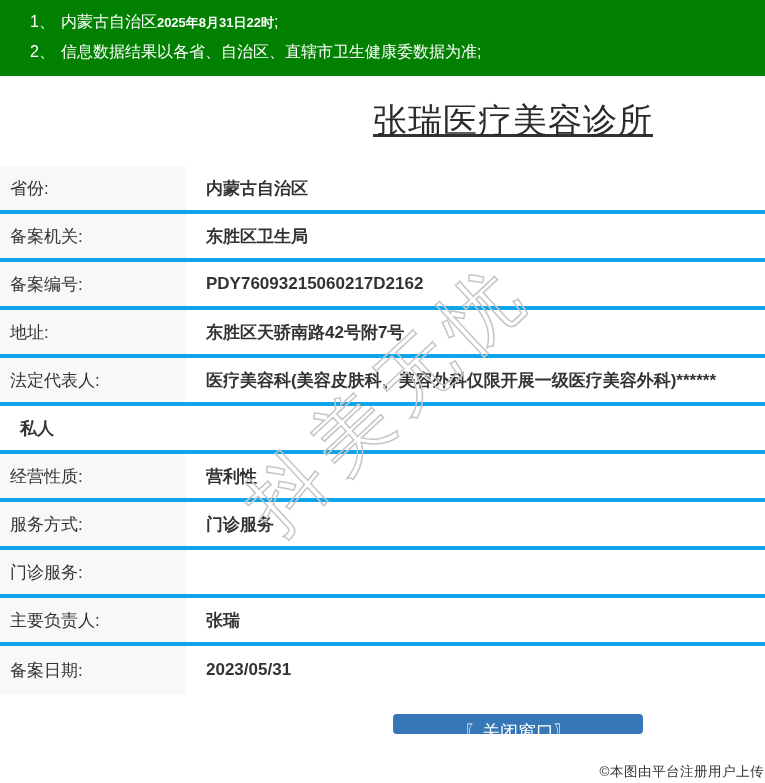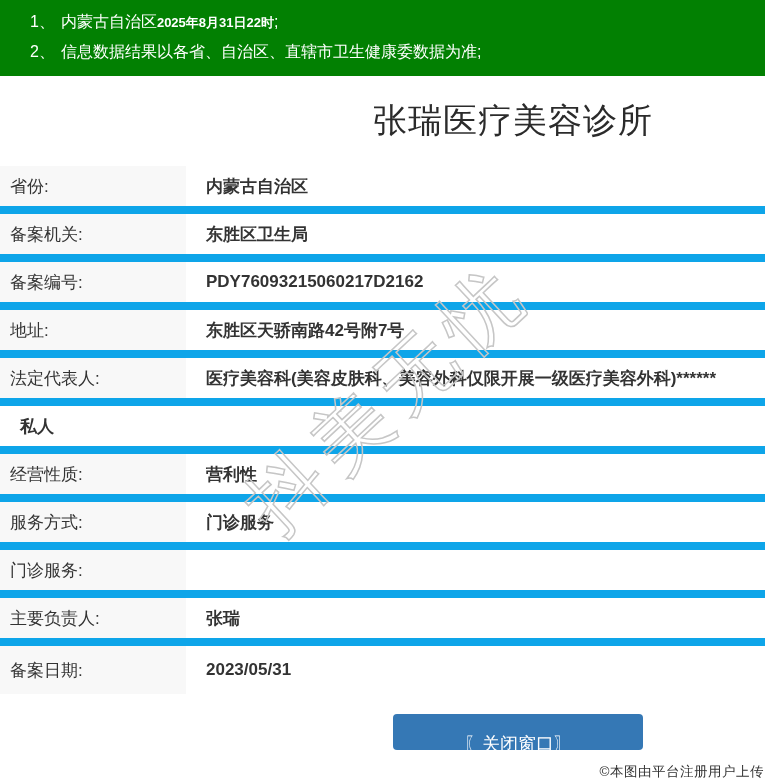--- a/index.html
+++ b/index.html
@@ -16,35 +16,35 @@
   .notice {
     background:#028002;
     color:#fff;
     padding:7px 10px 9px 30px;
     font-size:16px;
   }
   .notice-line { line-height:29px; white-space:nowrap; }
   .notice-line .num { margin-right:6px; }
   .notice-line b { font-weight:bold; font-size:13px; }
   
-  .title-section { height:90px; display:flex; align-items:center; }
+  .title-section { height:90px; display:flex; align-items:center;text-decoration:underline; }
   .page-title {
     margin:0 0 0 373px;
     font-size:34px;
     font-weight:400;
     color:#2b2b2b;
     letter-spacing:1px;
     white-space:nowrap;
   }
   
   .info-table { width:765px; }
   .irow {
     display:flex;
     height:48px;
-    border-bottom:8px solid #0ea5e9;
+    border-bottom:4px solid #0ea5e9;
     font-size:17px;
   }
   .irow:last-child { border-bottom:none; }
   .irow .label {
     width:186px;
     background:#f8f8f8;
     display:flex; align-items:center;
     padding-left:10px;
     color:#333;
   }
@@ -54,31 +54,31 @@
     padding-left:20px;
     color:#333;
     white-space:nowrap;
     font-weight:bold;
   }
   
   .btn-area { margin-top:20px; }
   .close-btn {
     display:block;
     margin-left:393px;
-    width:250px; height:36px;
+    width:250px; height:20px;
     background:#3578b5;
     border:none;
     border-radius:4px;
     color:#fff;
     font-size:18px;
     font-family:inherit;
     cursor:pointer;
     line-height:36px;
     text-align:center;
-    padding:12px;
+    padding:0;
   }
   
   .wm-diagonal {
     position:absolute;
     left:185px; top:345px;
     width:400px; height:100px;
     transform:rotate(-43deg);
     transform-origin:center center;
     pointer-events:none;
     z-index:5;

